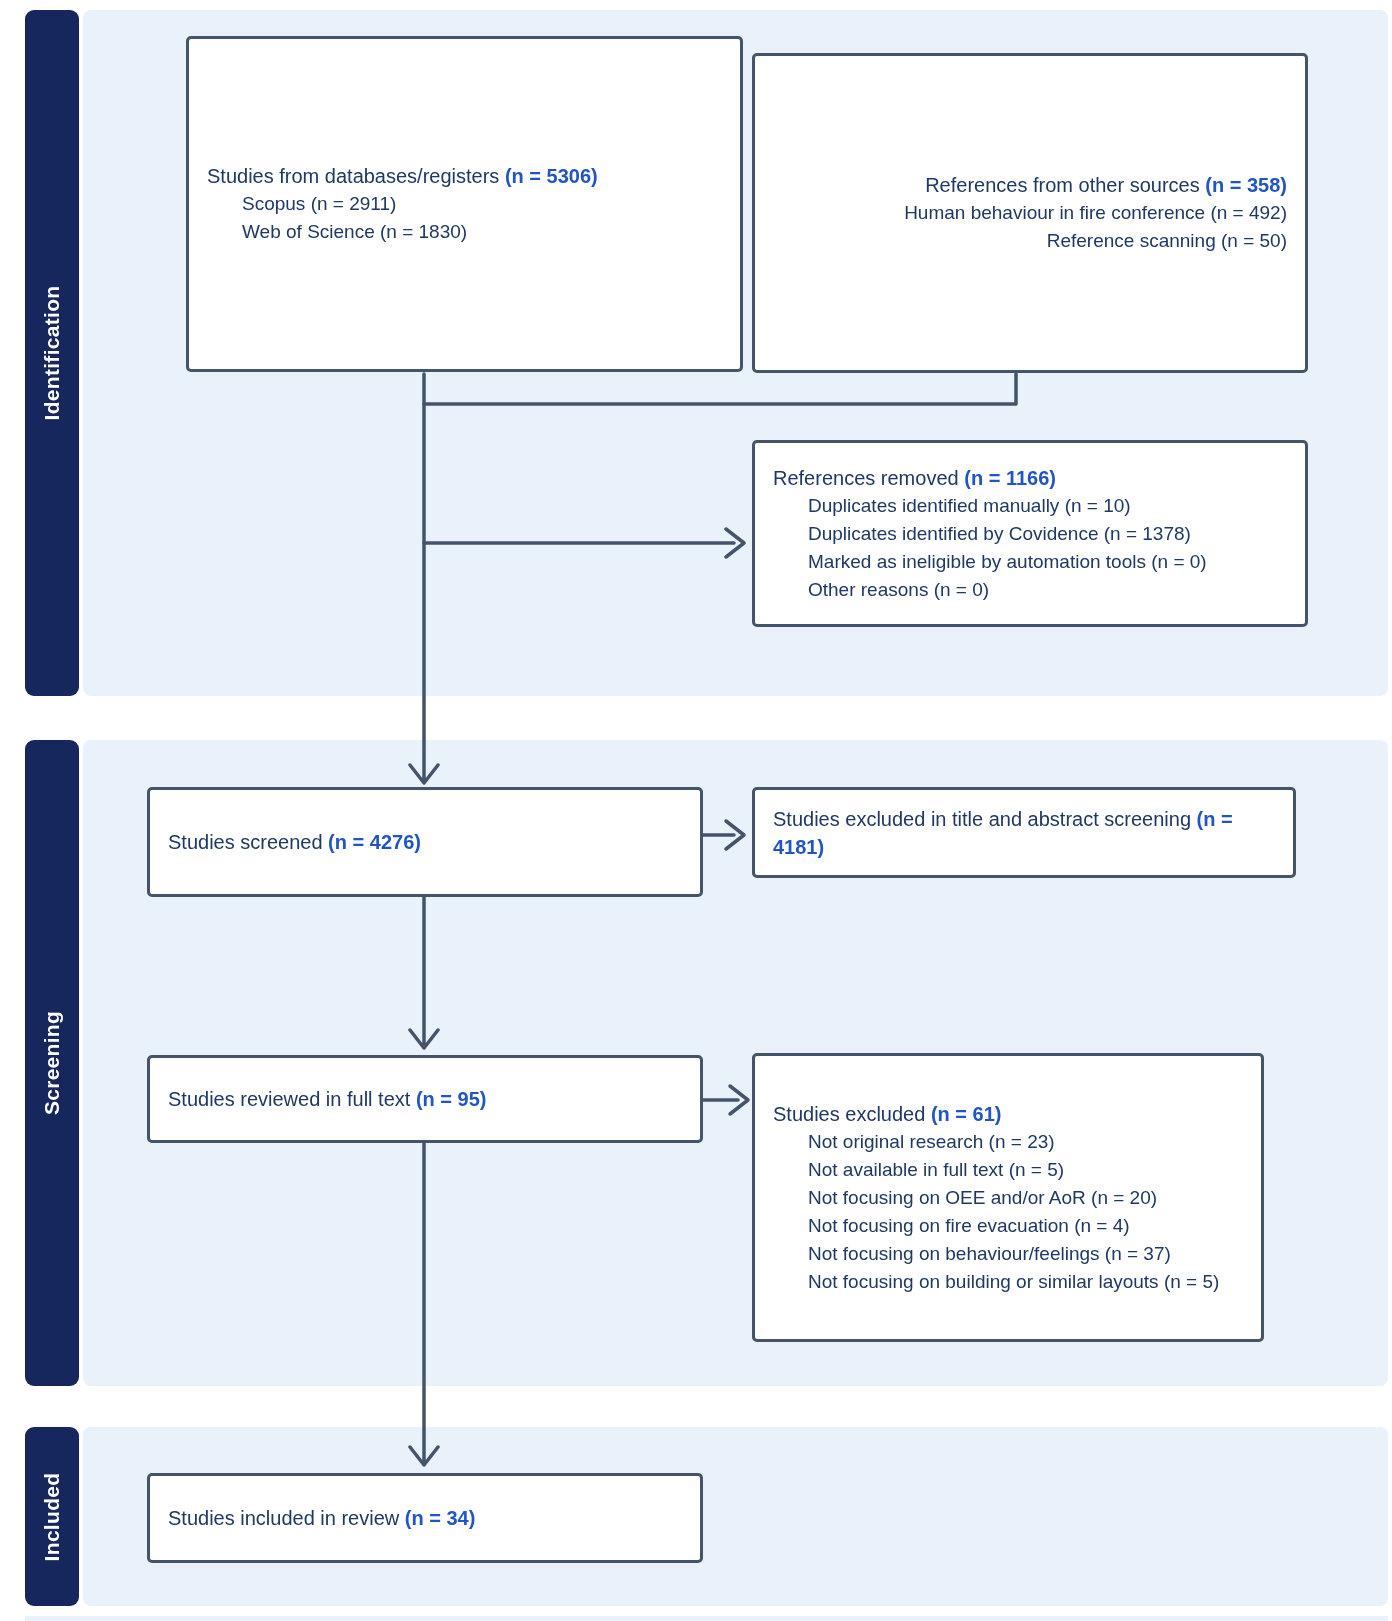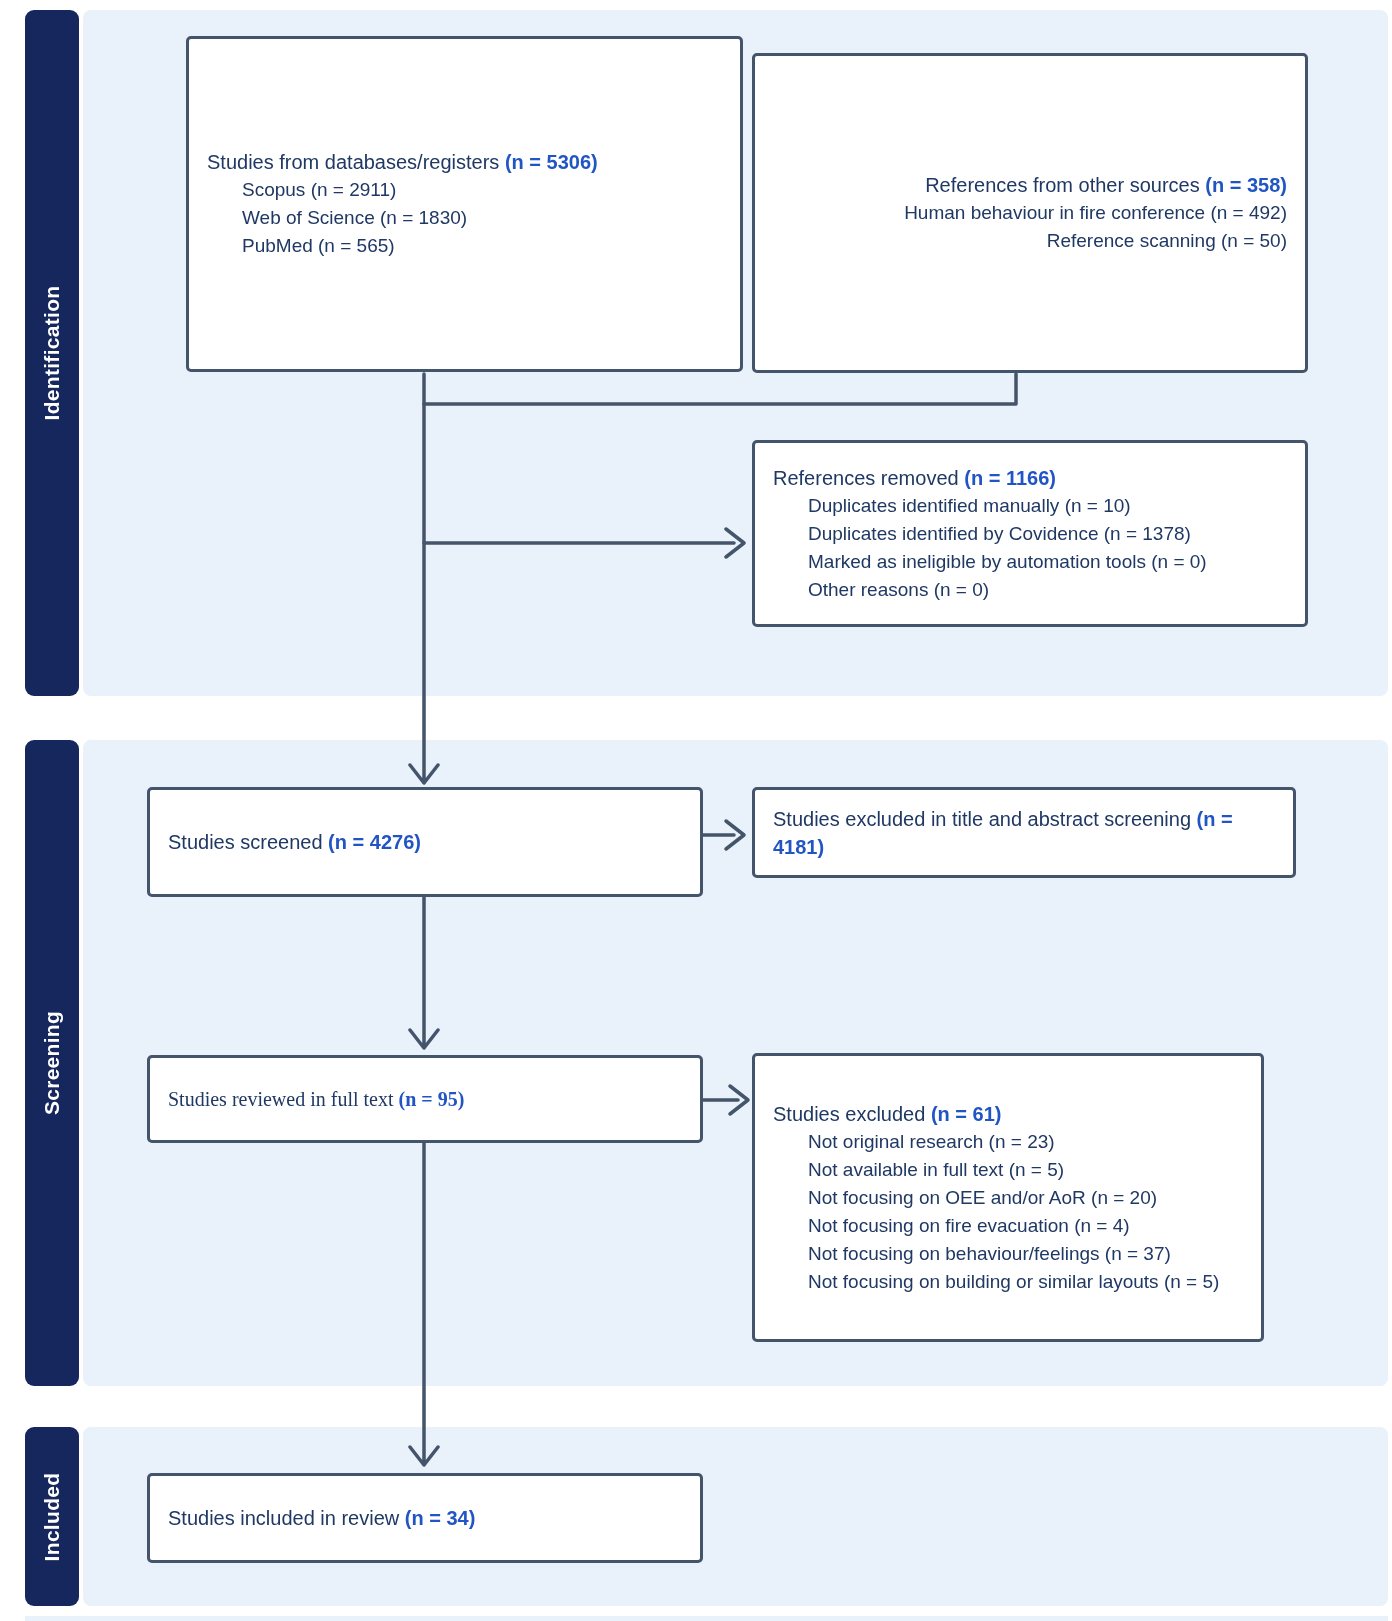--- a/index.html
+++ b/index.html
@@ -69,21 +69,21 @@
   
   #bar-identification{left:25px;top:10px;width:54px;height:686px;}
   #bar-screening{left:25px;top:740px;width:54px;height:646px;}
   #bar-included{left:25px;top:1427px;width:54px;height:179px;}
   
   #box-databases{left:147px;top:36px;width:557px;height:336px;margin-left:39px;}
   #box-other-sources{left:752px;top:53px;width:556px;height:320px;align-items:flex-end;}
   #box-references-removed{left:752px;top:440px;width:556px;height:187px;}
   #box-screened{left:147px;top:787px;width:556px;height:110px;}
   #box-excluded-screening{left:752px;top:787px;width:544px;height:91px;}
-  #box-reviewed{left:147px;top:1055px;width:556px;height:88px;font-family:Liberation Serif, serif;}
+  #box-reviewed{left:147px;top:1055px;width:556px;height:88px;}
   #box-excluded-full{left:752px;top:1053px;width:512px;height:289px;}
   #box-included{left:147px;top:1473px;width:556px;height:90px;}
   
   .connectors{
     position:absolute;left:0;top:0;width:1392px;height:1621px;
     pointer-events:none;
   }
   .connectors path{
     stroke:var(--arrow);
     stroke-width:3.5;
@@ -121,21 +121,20 @@
   <div class="bar" id="bar-included">
     <span class="rot">Included</span>
   </div>
 
   <div class="box" id="box-databases">
     <div class="line">
       <span class="t">Studies from databases/registers</span><span class="n">(n = 5306)</span>
     </div>
     <div class="line item">Scopus (n = 2911)</div>
     <div class="line item">Web of Science (n = 1830)</div>
-    <div class="line item">PubMed (n = 565)</div>
   </div>
 
   <div class="box" id="box-other-sources">
     <div class="line">
       <span class="t">References from other sources</span><span class="n">(n = 358)</span>
     </div>
     <div class="line item">Human behaviour in fire conference (n = 492)</div>
     <div class="line item">Reference scanning (n = 50)</div>
   </div>
 

